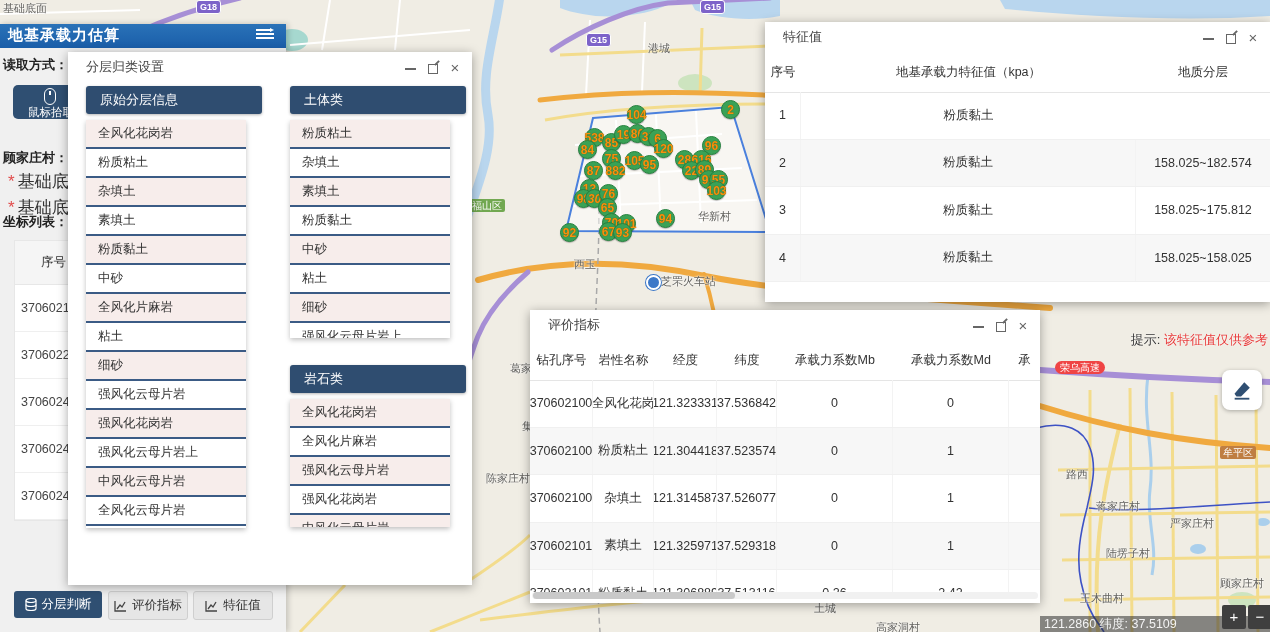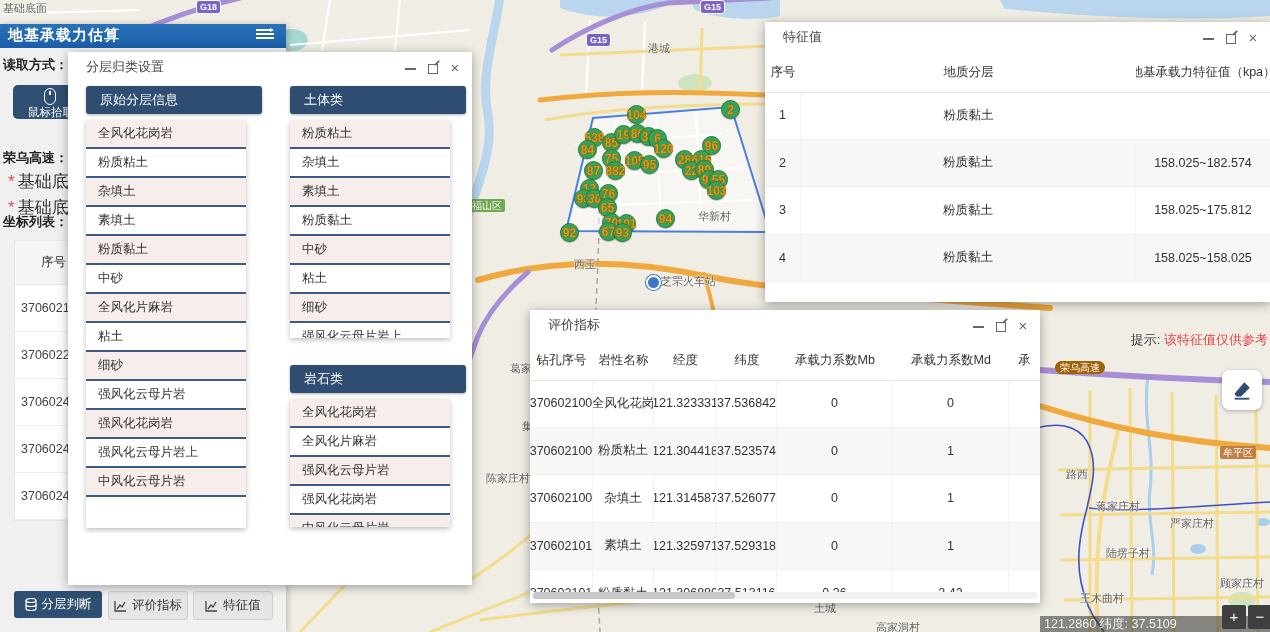--- a/index.html
+++ b/index.html
@@ -4,21 +4,21 @@
 <style>
   html,body{margin:0;padding:0;}
   body{width:1270px;height:632px;position:relative;overflow:hidden;
        font-family:"Liberation Sans","DejaVu Sans",sans-serif;background:#f0ede4;}
   
   #map-root{position:absolute;left:0;top:0;width:1270px;height:632px;}
   .mtext{position:absolute;white-space:nowrap;z-index:3;}
   .mtext.lbl{color:#61605c;font-size:11px;text-shadow:0 0 2px #fff,0 0 2px #fff;}
   .mtext.shield{background:#7d63c9;color:#fff;font-size:9px;font-weight:bold;padding:0 3px;
                 border-radius:3px;border:1px solid #fefefe;line-height:12px;}
-  .mtext.hw{background:#a16207;color:#fff;font-size:10px;padding:0 5px;border-radius:7px;line-height:13px;}
+  .mtext.hw{background:#ef4444;color:#fff;font-size:10px;padding:0 5px;border-radius:7px;line-height:13px;}
   .mtext.badge-green{background:#72a851;color:#fff;font-size:10px;padding:0 3px;border-radius:2px;line-height:13px;}
   .mtext.badge-orange{background:#bf7e42;color:#fff;font-size:10px;padding:0 3px;border-radius:2px;line-height:13px;}
   .marker{position:absolute;width:17px;height:17px;margin:-9px 0 0 -9px;border-radius:50%;
           background:#3aa256;border:1px solid #278240;z-index:4;box-shadow:0 1px 1px rgba(0,0,0,.25);}
   .marker span{position:absolute;left:50%;top:50%;transform:translate(-50%,-52%);
           color:#f5930f;font-size:12px;font-weight:bold;white-space:nowrap;
           text-shadow:0 0 1px #6b4100;}
   #station-ic{position:absolute;left:646px;top:275px;width:11px;height:11px;border-radius:50%;
           background:#3c78c8;border:2px solid #fff;box-shadow:0 0 0 1px #3c78c8;z-index:3;}
   
@@ -302,21 +302,21 @@
       </div>
     </div>
 </div>
 
 <div id="left-panel">
   <div class="lp-label" style="left:3px;top:32px;">读取方式：</div>
   <div id="mouse-btn">
     <div id="mouse-ic"></div>
     <div class="bl">鼠标拾取</div>
   </div>
-  <div class="lp-label" style="left:3px;top:125px;">荣乌高速：</div>
+  <div class="lp-label" style="left:3px;top:125px;">顾家庄村：</div>
   <div>
 
   <div class="lp-req" style="left: 8px; top: 146px;"><b>*</b><span>基础底面</span></div>
       <div class="lp-req" style="left: 8px; top: 172px;"><b>*</b><span>基础底面</span></div>
     </div>
   <div class="lp-label" style="left:3px;top:189px;">坐标列表：</div>
   <div id="coord-table">
     <div class="chead">序号</div>
     <div>
 
@@ -374,20 +374,21 @@
       <div>素填土</div>
       <div>粉质黏土</div>
       <div>中砂</div>
       <div>全风化片麻岩</div>
       <div>粘土</div>
       <div>细砂</div>
       <div>强风化云母片岩</div>
       <div>强风化花岗岩</div>
       <div>强风化云母片岩上</div>
       <div>中风化云母片岩</div>
+      <div>全风化云母片岩</div>
     </div>
 
   <div class="col-head" style="left:222px;top:34px;">土体类</div>
   <div class="cls-list" style="left:222px;top:68px;height:218px;">
 
   <div>粉质粘土</div>
       <div>杂填土</div>
       <div>素填土</div>
       <div>粉质黏土</div>
       <div>中砂</div>
@@ -407,22 +408,22 @@
     </div>
 </div>
 
 <div class="win" id="eigen-panel">
   <div class="win-title">特征值</div>
   <div class="wc wc-min" style="right:54px;"></div>
   <div class="wc wc-max" style="right:32px;"></div>
   <div class="wc wc-close" style="right:10px;">×</div>
   <div class="thead">
     <div>序号</div>
+    <div>地基承载力特征值（kpa）</div>
     <div>地质分层</div>
-    <div>地基承载力特征值（kpa）</div>
   </div>
   <div id="eigen-body" class="tbody">
 
   <div class="trow">
       <div>1</div>
         <div>粉质黏土</div>
     </div>
       <div class="trow">
       <div>2</div>
         <div>粉质黏土</div>

